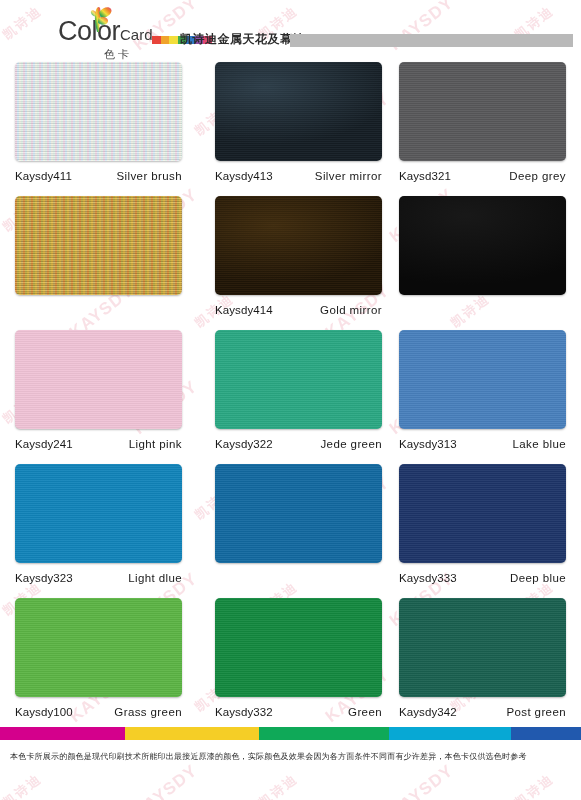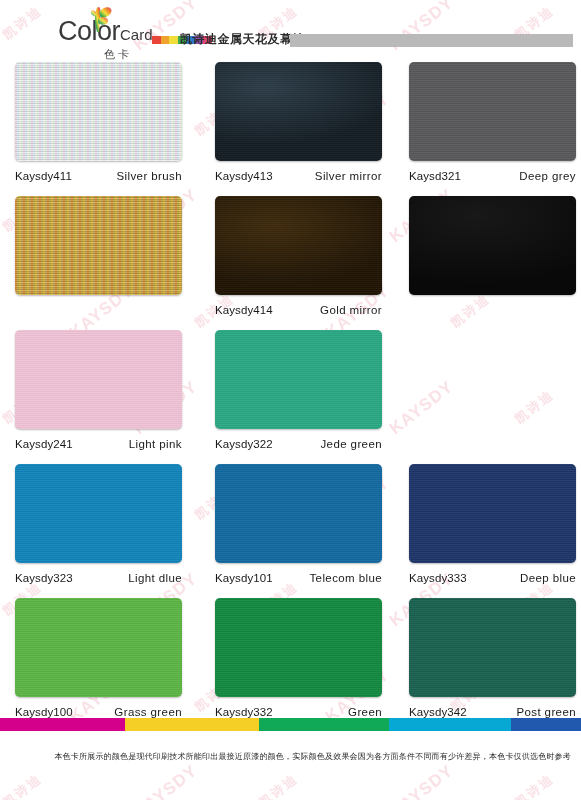--- a/index.html
+++ b/index.html
@@ -111,21 +111,21 @@
     position: relative;
     height: 134px;
   }
   .cell {
     position: absolute;
     top: 0;
     width: 173px;
   }
   .cell.c0 { left: 15px; }
   .cell.c1 { left: 215px; }
-  .cell.c2 { left: 409px; }
+  .cell.c2 { left: 399px; }
 
   .swatch {
     width: 167px;
     height: 99px;
     border-radius: 5px;
     position: relative;
     overflow: hidden;
     box-shadow: 0 1px 2px rgba(0,0,0,0.28);
   }
   
@@ -216,25 +216,25 @@
     width: 581px;
     z-index: 3;
   }
   #footer-bar {
     display: flex;
     width: 581px;
     height: 13px;
   }
   #footer-bar i { display: block; height: 100%; }
   #footer-note {
-    text-align: right;
+    text-align: left;
     font-family: Liberation Mono, monospace;
     font-size: 8px;
     color: #2a2a2a;
-    padding: 20px 10px 0 10px;
+    padding: 11px 10px 0 10px;
     letter-spacing: 0.2px;
     line-height: 1.4;
   }
   #footer-space { height: 38px; }
 </style>
 </head>
 <body>
 
 <div id="watermarks">
     <div class="wm cn" style="left: 0px; top: 14px;">凯诗迪</div>
@@ -371,35 +371,38 @@
           <span class="cname">Light pink</span>
         </div>
       </div>
       <div class="cell c1">
         <div class="swatch lines" style="background: rgb(42, 168, 131);"></div>
         <div class="labels">
           <span class="code">Kaysdy322</span>
           <span class="cname">Jede green</span>
         </div>
       </div>
+      <div class="cell c2">
+        <div class="swatch lines" style="background: rgb(72, 128, 189);"></div>
+        <div class="labels">
+          <span class="code">Kaysdy313</span>
+          <span class="cname">Lake blue</span>
+        </div>
+      </div>
     </div>
     <div class="row">
       <div class="cell c0">
         <div class="swatch lines" style="background: rgb(17, 132, 186);"></div>
         <div class="labels">
           <span class="code">Kaysdy323</span>
           <span class="cname">Light dlue</span>
         </div>
       </div>
       <div class="cell c1">
         <div class="swatch lines" style="background: rgb(18, 105, 160);"></div>
-        <div class="labels">
-          <span class="code">Kaysdy101</span>
-          <span class="cname">Telecom blue</span>
-        </div>
       </div>
       <div class="cell c2">
         <div class="swatch lines" style="background: rgb(29, 52, 104);"></div>
         <div class="labels">
           <span class="code">Kaysdy333</span>
           <span class="cname">Deep blue</span>
         </div>
       </div>
     </div>
     <div class="row">

